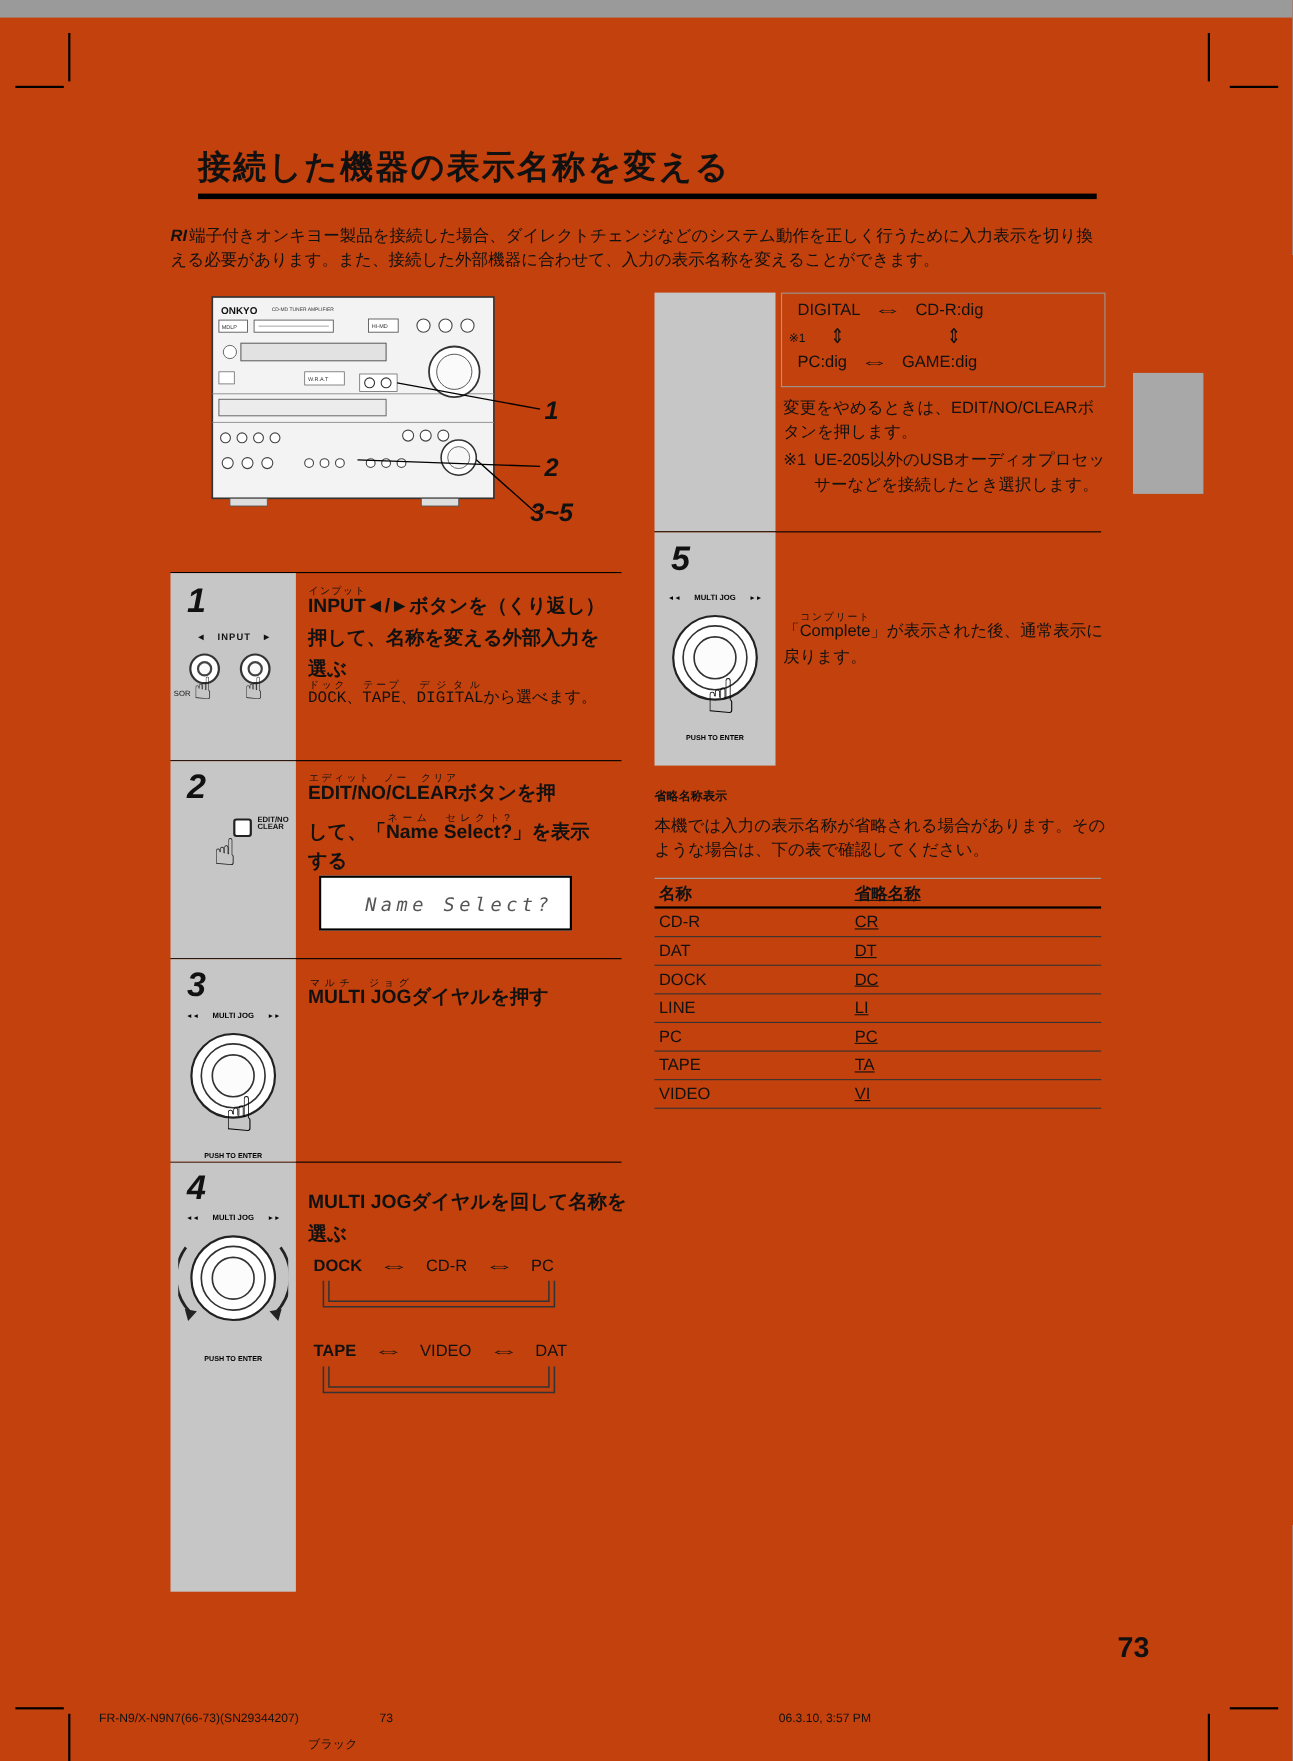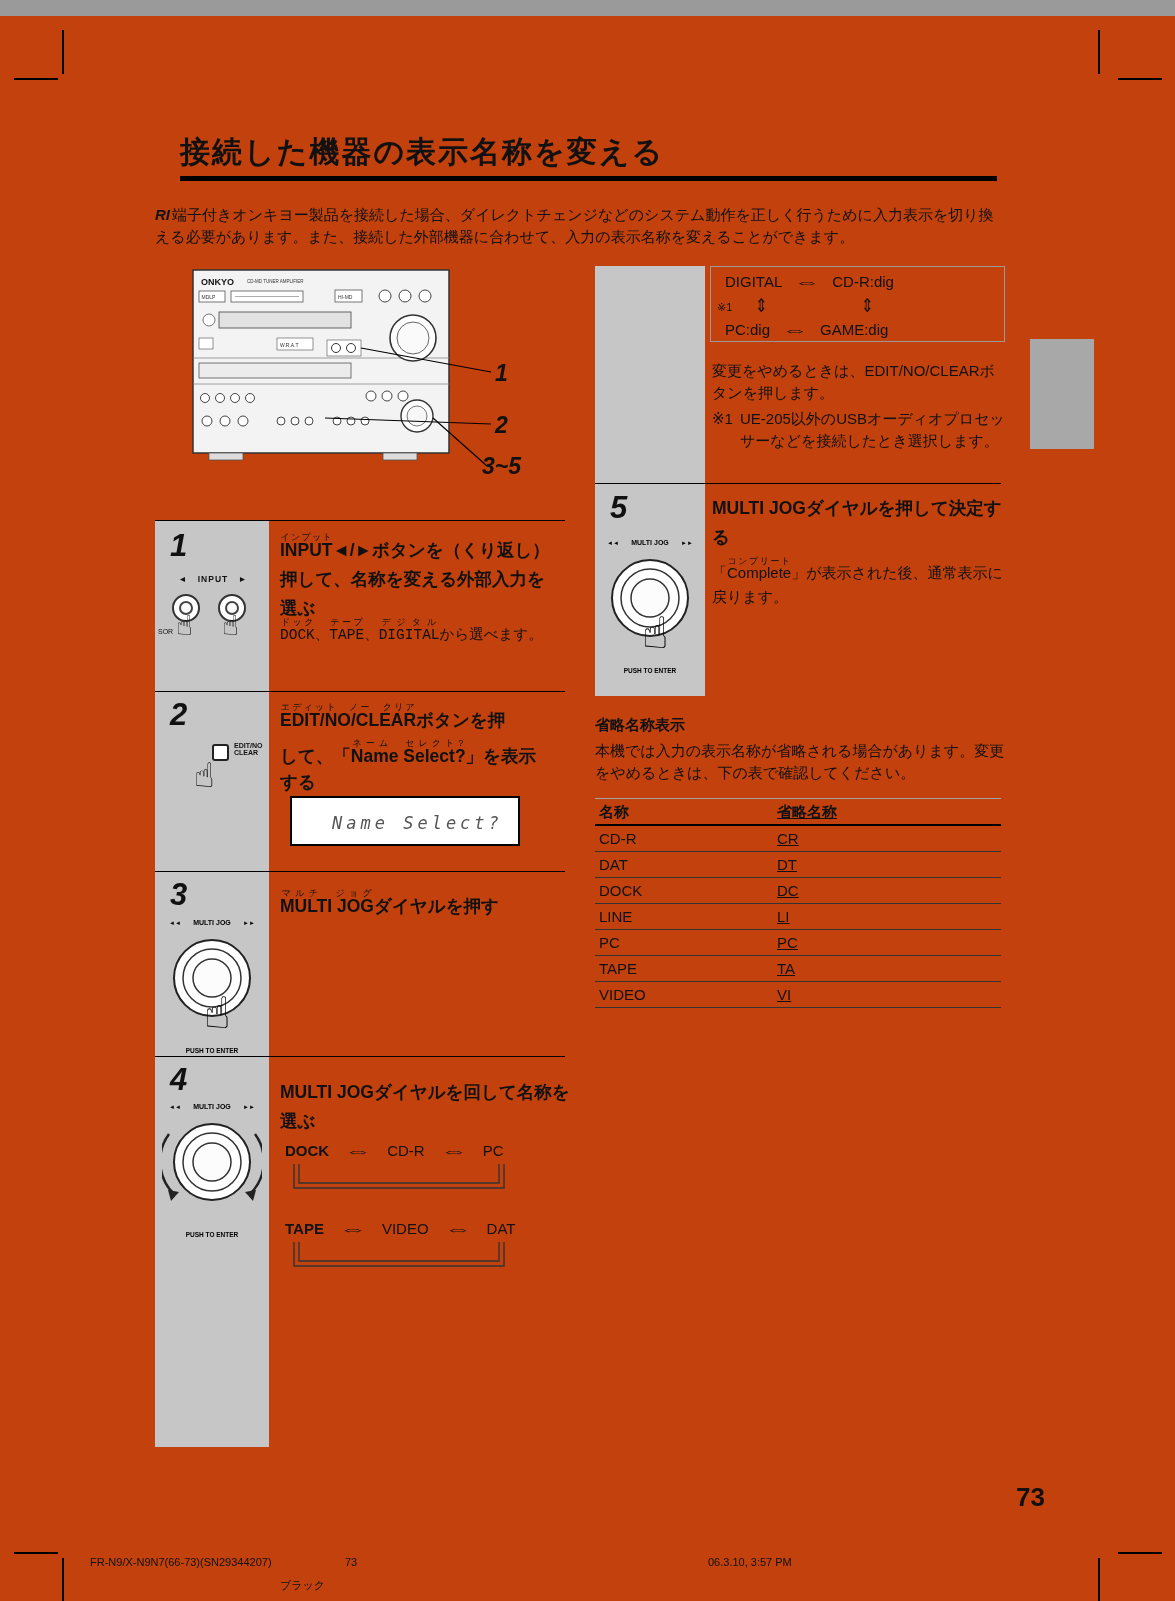--- a/index.html
+++ b/index.html
@@ -224,21 +224,21 @@
   <div class="abs s4row" style="left:285px;top:1204px">
     <span class="b">TAPE</span><span class="haw">⇔</span><span>VIDEO</span><span class="haw">⇔</span><span>DAT</span>
   </div>
   <svg class="abs" style="left:288px;top:1226px" width="222" height="34" viewBox="0 0 222 34">
     <path d="M6,0 V24 H216 V0" fill="none" stroke="#333" stroke-width="1.4"></path>
     <path d="M11,0 V19 H211 V0" fill="none" stroke="#333" stroke-width="1.4"></path>
   </svg>
 
   <div class="abs gray" style="left:595px;top:250px;width:110px;height:217px"></div>
 
-  <div class="abs" style="left:710px;top:250px;width:295px;height:76px;border:1px solid #999">
+  <div class="abs" style="left:710px;top:250px;width:295px;height:86px;border:1px solid #999">
     <div class="abs" style="left:14px;top:6px;font-size:15px">
       <span>DIGITAL</span><span class="ha">⇔</span><span>CD-R:dig</span>
     </div>
     <span class="abs" style="left:6px;top:34px;font-size:11px">※1</span>
     <span class="abs va" style="left:44px;top:30px">⇕</span>
     <span class="abs va" style="left:150px;top:30px">⇕</span>
     <div class="abs" style="left:14px;top:54px;font-size:15px">
       <span>PC:dig</span><span class="ha">⇔</span><span>GAME:dig</span>
     </div>
   </div>
@@ -255,27 +255,26 @@
   <svg class="abs" style="left:600px;top:518px" width="100" height="142" viewBox="0 0 100 142">
     <text x="7" y="11" font-size="6">◄◄</text>
     <text x="50" y="11" font-size="7" font-weight="bold" text-anchor="middle">MULTI JOG</text>
     <text x="93" y="11" font-size="6" text-anchor="end">►►</text>
     <circle cx="50" cy="64" r="38" fill="#fff" stroke="#222" stroke-width="2"></circle>
     <circle cx="50" cy="64" r="29" fill="#fff" stroke="#333" stroke-width="1.5"></circle>
     <circle cx="50" cy="64" r="19" fill="#fcfcfc" stroke="#333" stroke-width="1.5"></circle>
     <text x="42" y="114" font-size="44">☝</text>
     <text x="50" y="139" font-size="6.5" font-weight="bold" text-anchor="middle">PUSH TO ENTER</text>
   </svg>
-  <div class="abs h" style="left:712px;top:478px;width:300px">MULTI JOGダイヤルを押して決定する</div>
   <div class="abs t15" style="left:712px;top:540px;width:298px;line-height:24px">
     <span>「</span><ruby><span>Complete</span><rt>コンプリート</rt></ruby><span>」が表示された後、通常表示に戻ります。</span>
   </div>
 
-  <div class="abs b" style="left:595px;top:700px;font-size:15px">省略名称表示</div>
-  <div class="abs t15" style="left:595px;top:724px;width:410px">本機では入力の表示名称が省略される場合があります。変更をやめるときは、下の表で確認してください。</div>
+  <div class="abs b" style="left:595px;top:700px;font-size:11px">省略名称表示</div>
+  <div class="abs t15" style="left:595px;top:724px;width:410px">本機では入力の表示名称が省略される場合があります。そのような場合は、下の表で確認してください。</div>
 
   <div class="abs tbl" style="left:595px;top:782px;width:406px">
     <div class="thead">
       <span class="c1">名称</span>
       <span class="c2">省略名称</span>
     </div>
     <div class="trow">
       <span class="c1">CD-R</span>
         <span class="c2">CR</span>
     </div>

